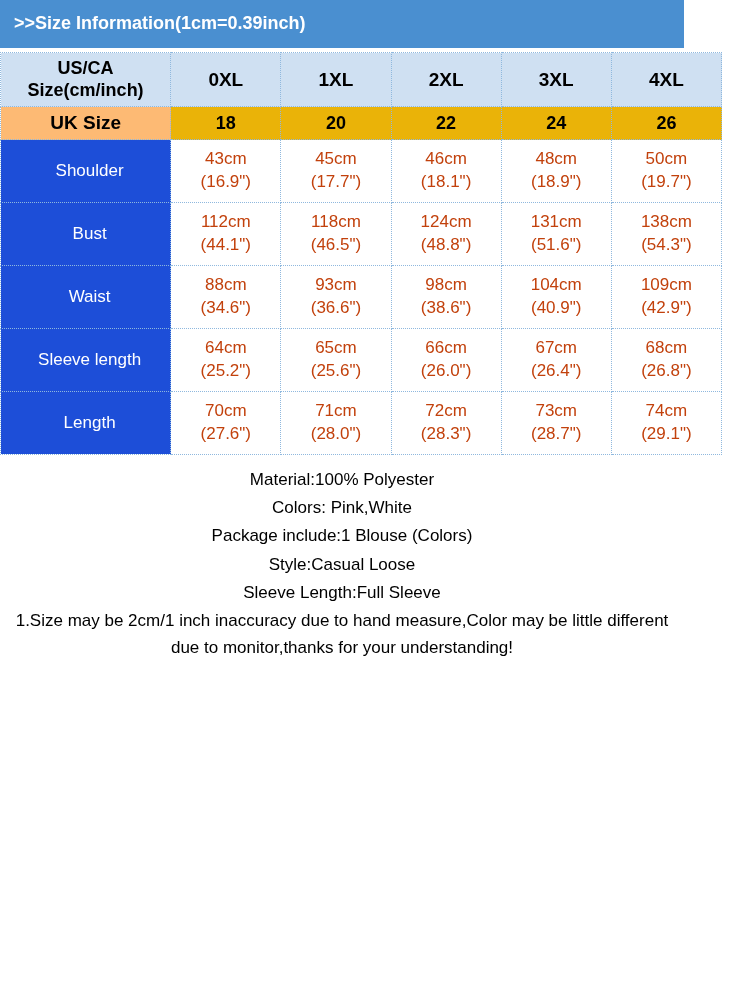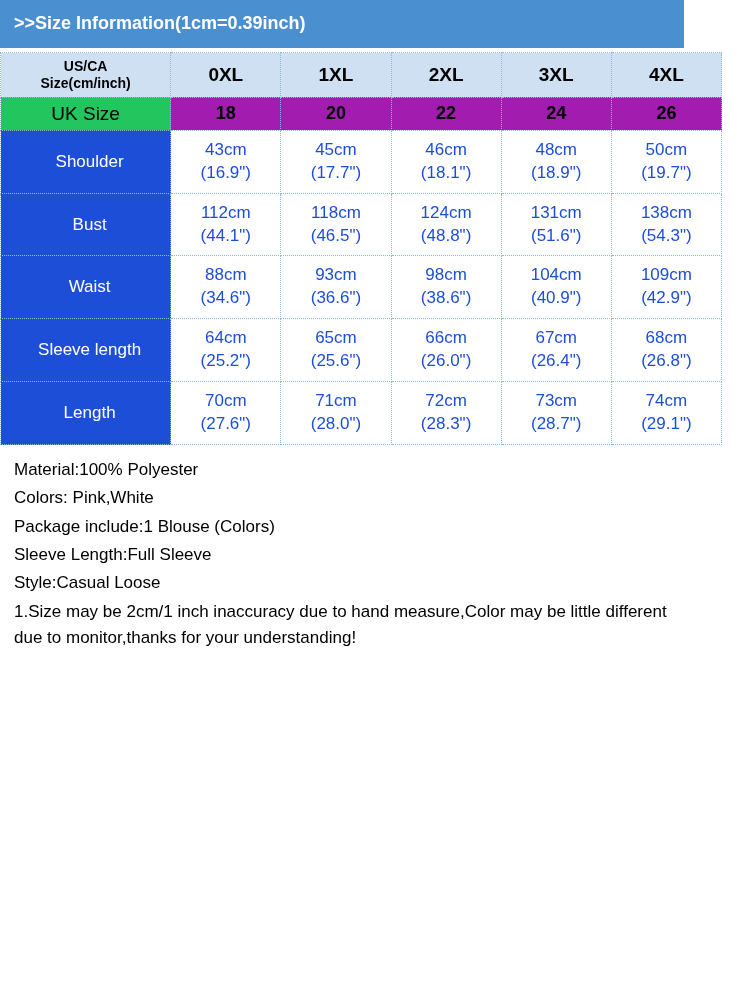--- a/index.html
+++ b/index.html
@@ -47,59 +47,60 @@
 
   
   .hdr-cell {
     background: #cfe0f2;
     font-weight: bold;
     font-size: 19px;
     color: #000;
     padding: 5px 2px;
   }
   .hdr-cell.first {
-    font-size: 14px;
+    font-size: 18px;
     line-height: 1.2;
   }
   .hdr-row-label {
-    background: #22c55e;
-    font-weight: normal;
+    background: #fdba74;
+    font-weight: bold;
     font-size: 19px;
     padding: 5px 2px;
   }
   .hdr-row-value {
-    background: #a21caf;
+    background: #eab308;
     font-weight: bold;
     font-size: 18px;
     padding: 5px 2px;
   }
 
   
   .row-label {
     background: #1d4ed8;
     color: #ffffff;
     font-size: 17px;
     text-align: left;
     padding: 6px 0 6px 8px;
   }
   .val-cell {
     background: #ffffff;
     font-size: 17px;
     line-height: 1.35;
     padding: 8px 2px;
-    color: #1d4ed8;
+    color: #c2410c;
   }
   .val-cm { display: block; }
   .val-in { display: block; }
 
   
   .notes {
     padding: 12px 14px 0 14px;
     font-size: 17px;
     line-height: 1.55;
+    text-align: center;
   }
   .notes p {
     margin: 0 0 2px 0;
   }
 </style>
 </head>
 <body>
 
 <div class="page">
 
@@ -256,18 +257,18 @@
           <span class="val-in">(29.1")</span>
         </td>
       </tr>
     </tbody>
   </table>
 
   <div class="notes">
     <p>Material:100% Polyester</p>
     <p>Colors: Pink,White</p>
     <p>Package include:1 Blouse (Colors)</p>
+    <p>Style:Casual Loose</p>
     <p>Sleeve Length:Full Sleeve</p>
-    <p>Style:Casual Loose</p>
     <p>1.Size may be 2cm/1 inch inaccuracy due to hand measure,Color may be little different due to monitor,thanks for your understanding!</p>
   </div>
 
 </div>
 
 </body></html>

